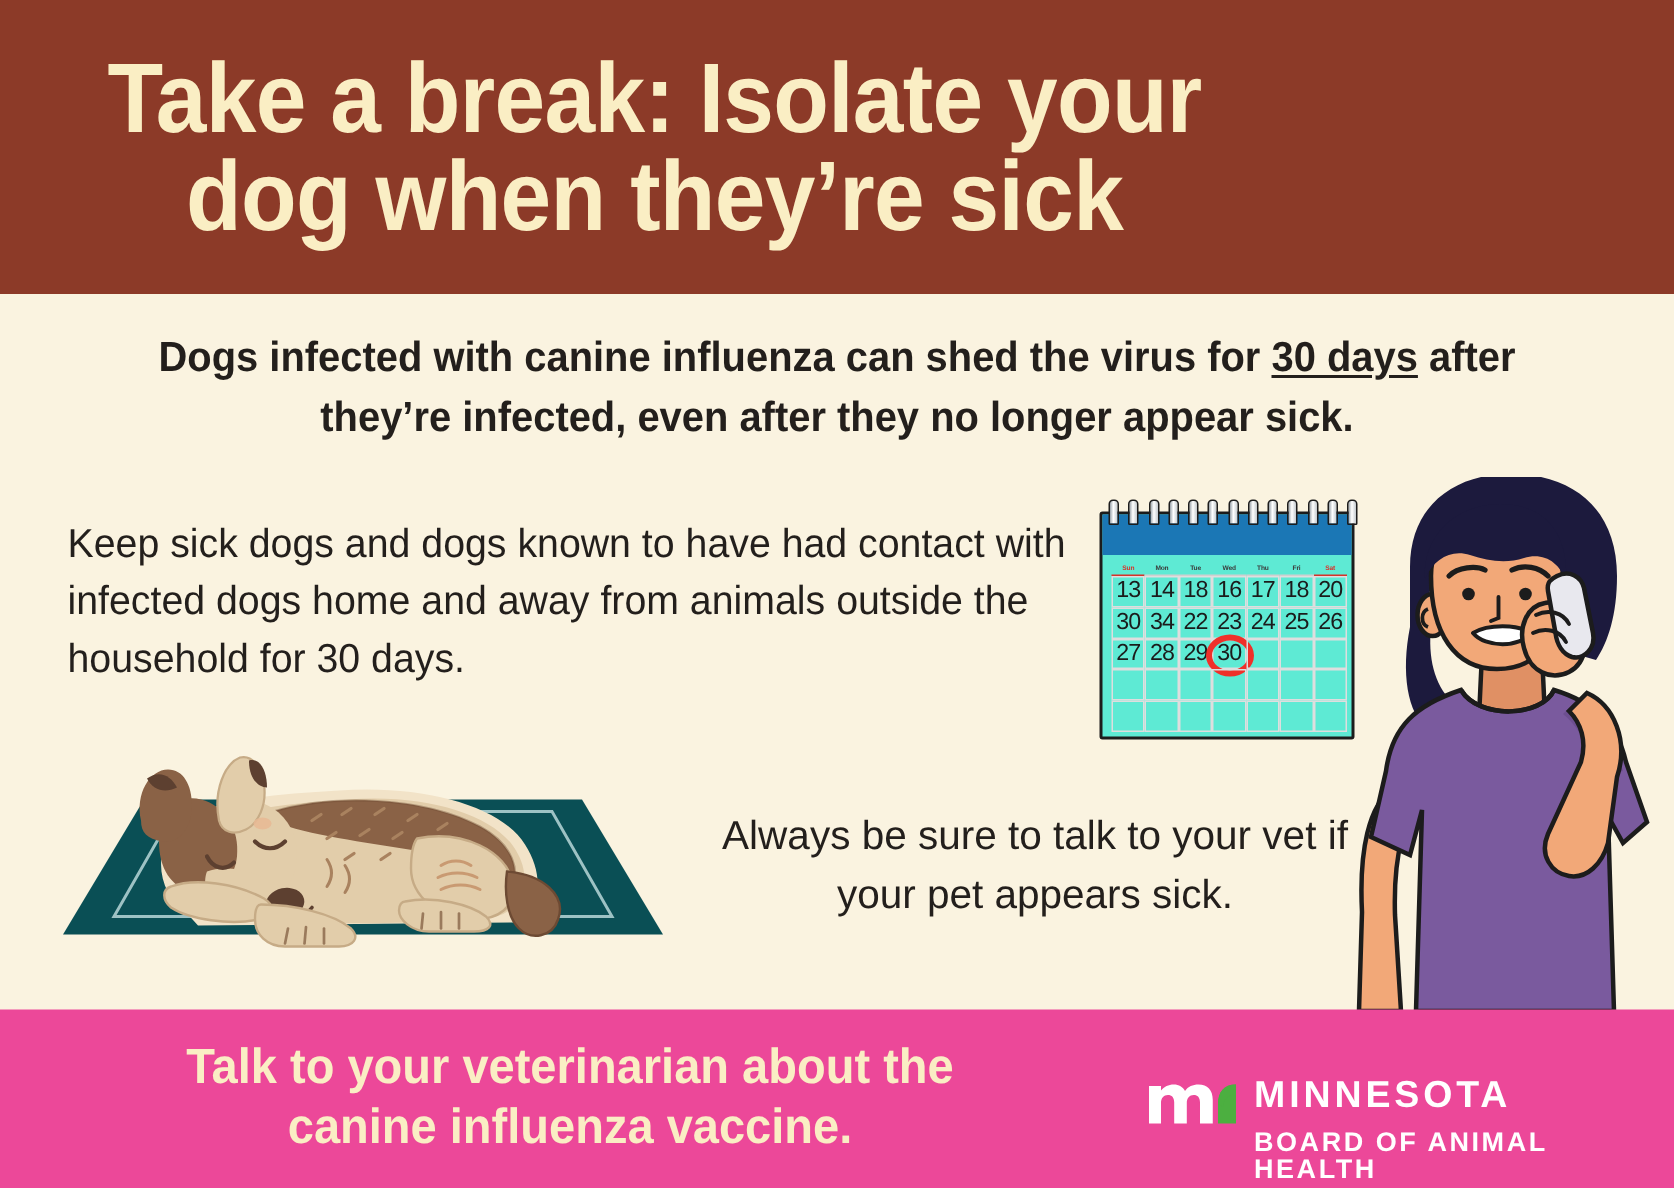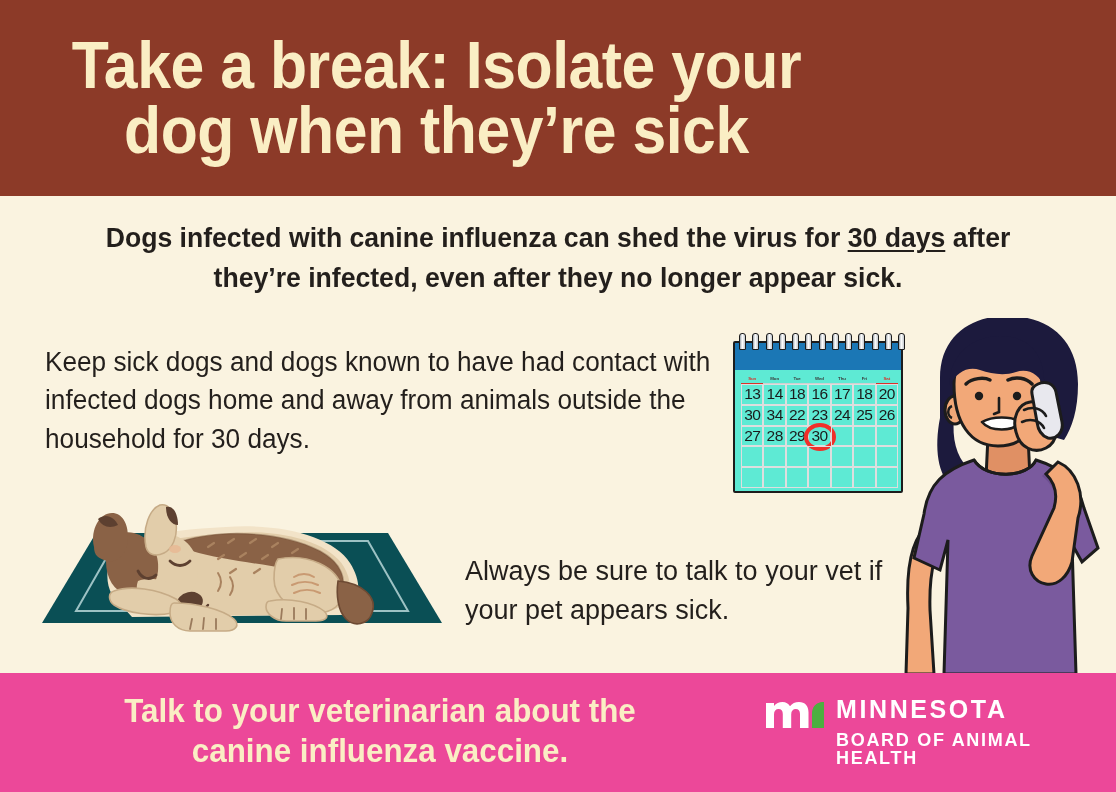--- a/index.html
+++ b/index.html
@@ -72,26 +72,25 @@
     transform: scaleX(0.97);
     transform-origin: left top;
   }
 
   
   .para-right {
     position: absolute;
     left: 465px;
     top: 538px;
     width: 450px;
-    text-align: left;
+    text-align: center;
     color: #231f1c;
     font-size: 27px;
     font-weight: 400;
     line-height: 1.45;
-    margin-top: 14px;
   }
 
   
   .calendar {
     position: absolute;
     left: 733px;
     top: 333px;
     width: 178px;
     height: 163px;
   }
@@ -235,20 +234,21 @@
   }
   .logo-block {
     position: absolute;
     left: 766px;
     top: 22px;
     width: 300px;
   }
   .logo-row {
     display: flex;
     align-items: flex-start;
+    margin-top: 21px;
   }
   .logo-mark {
     width: 58px;
     height: 34px;
     margin-right: 12px;
     flex: none;
   }
   .logo-words {
     padding-top: 2px;
   }

